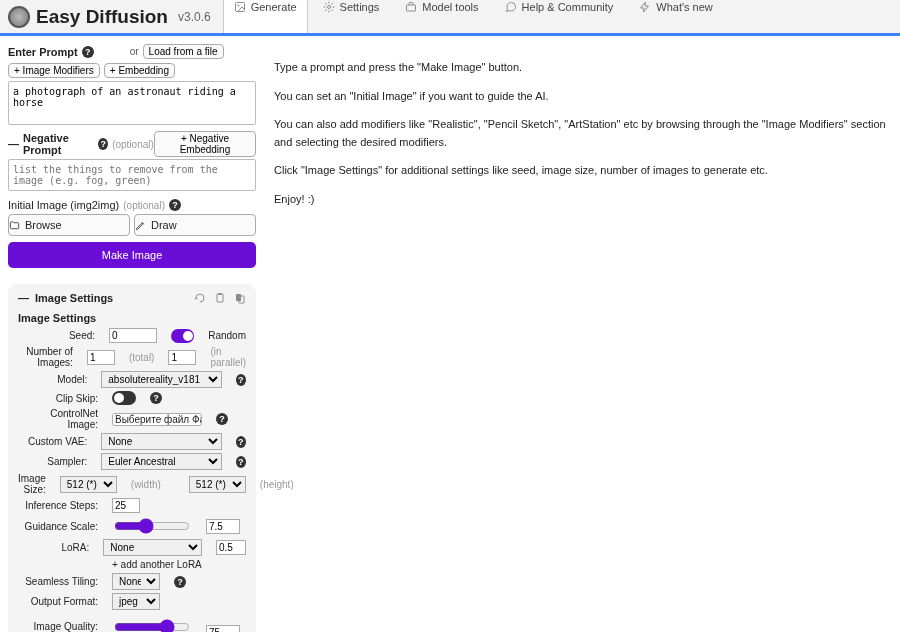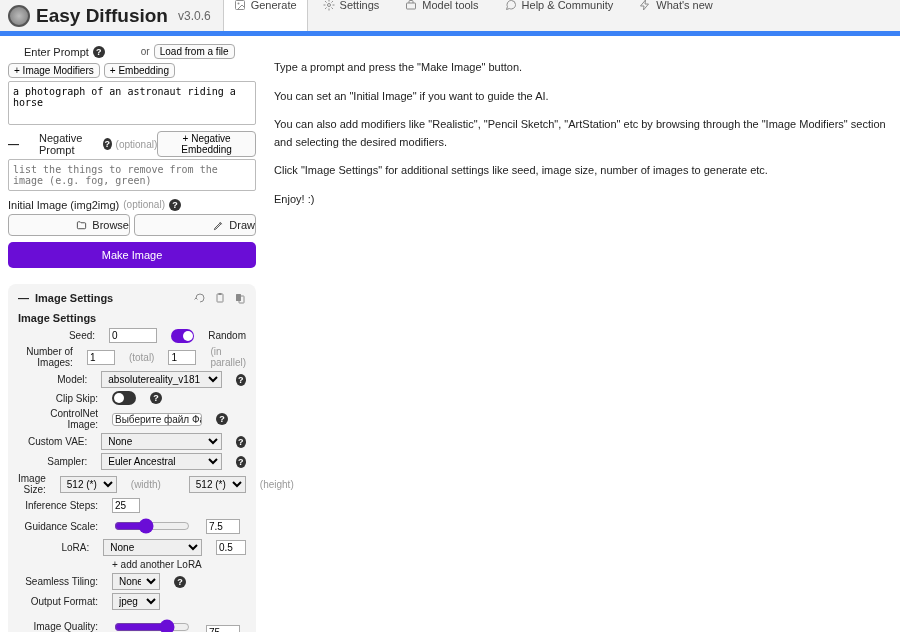--- a/index.html
+++ b/index.html
@@ -8,21 +8,21 @@
     font-family: Arial, Helvetica, sans-serif;
     font-size: 11px;
     background: #fff;
     color: #222;
     width: 900px;
   }
   .header {
     display: flex;
     align-items: center;
     background: #f3f3f3;
-    border-bottom: 5px solid #3b82f6;
+    border-bottom: 3px solid #3b82f6;
     padding: 0 8px;
     height: 36px;
   }
   .logo-wrap { display: flex; align-items: center; gap: 6px; margin-right: 12px; }
   .logo-circle {
     width: 22px; height: 22px; border-radius: 50%;
     background: radial-gradient(#bbb,#777); border: 2px solid #555;
   }
   .app-title { font-size: 19px; font-weight: 700; }
   .app-version { font-size: 12px; color: #666; margin-left: 4px; }
@@ -33,21 +33,21 @@
     border: 1px solid transparent; border-bottom: none; cursor: pointer;
   }
   .tab.active {
     background: #fff; border-color: #ccc; border-radius: 4px 4px 0 0;
   }
   .tab-icon { width: 12px; height: 12px; opacity: .6; }
   .main { display: flex; }
   .left { width: 264px; padding: 8px; }
   .right { flex: 1; padding: 12px 10px; font-size: 11px; line-height: 1.6; }
   .section-row { display: flex; align-items: center; gap: 4px; margin-bottom: 3px; flex-wrap: wrap; }
-  .label-bold { font-weight: 400; margin-left: 16px; }
+  .label-bold { font-weight: 700; }
   .help-q {
     display:inline-flex;align-items:center;justify-content:center;
     width:12px;height:12px;border-radius:50%;background:#333;color:#fff;
     font-size:9px;font-weight:700;
   }
   .small-btn {
     padding: 1px 5px; font-size: 10px; border: 1px solid #aaa;
     border-radius: 4px; background: #fafafa; cursor: pointer;
   }
   .or-text { font-size: 10px; color: #555; margin-left: 32px; }
@@ -55,24 +55,24 @@
     width: 100%; height: 44px; border: 1px solid #bbb; border-radius: 2px;
     font-size: 10px; padding: 4px; resize: none;
   }
   .prompt-box2 { height: 32px; }
   .optional { font-size: 10px; color: #999; }
   .neg-row {
     display:flex;align-items:center;justify-content:space-between;margin-top:4px;margin-bottom:2px;
   }
   .neg-left { display:flex;align-items:center;gap:4px; }
   .minus { font-weight:700; cursor:pointer; }
-  .initial-img-label { display:flex;align-items:flex-start;gap:4px;margin-top:6px;margin-bottom:3px; }
+  .initial-img-label { display:flex;align-items:flex-end;gap:4px;margin-top:6px;margin-bottom:3px; }
   .btn-row { display:flex; gap:4px; }
   .btn-mid {
-    flex:1; display:flex; align-items:center; justify-content:flex-end; gap:5px;
+    flex:1; display:flex; align-items:center; justify-content:flex-start; gap:5px;
     padding: 4px 0; border:1px solid #aaa; border-radius:4px; background:#fafafa;
     font-size:11px; cursor:pointer;
   }
   .make-image-btn {
     width:100%; margin-top:6px; padding:7px; border:none; border-radius:5px;
     background:#6a0dd6; color:#fff; font-size:11px; cursor:pointer;
   }
   .panel {
     margin-top:16px; background:#f4f4f4; border-radius:8px; padding:8px 10px 14px;
   }

